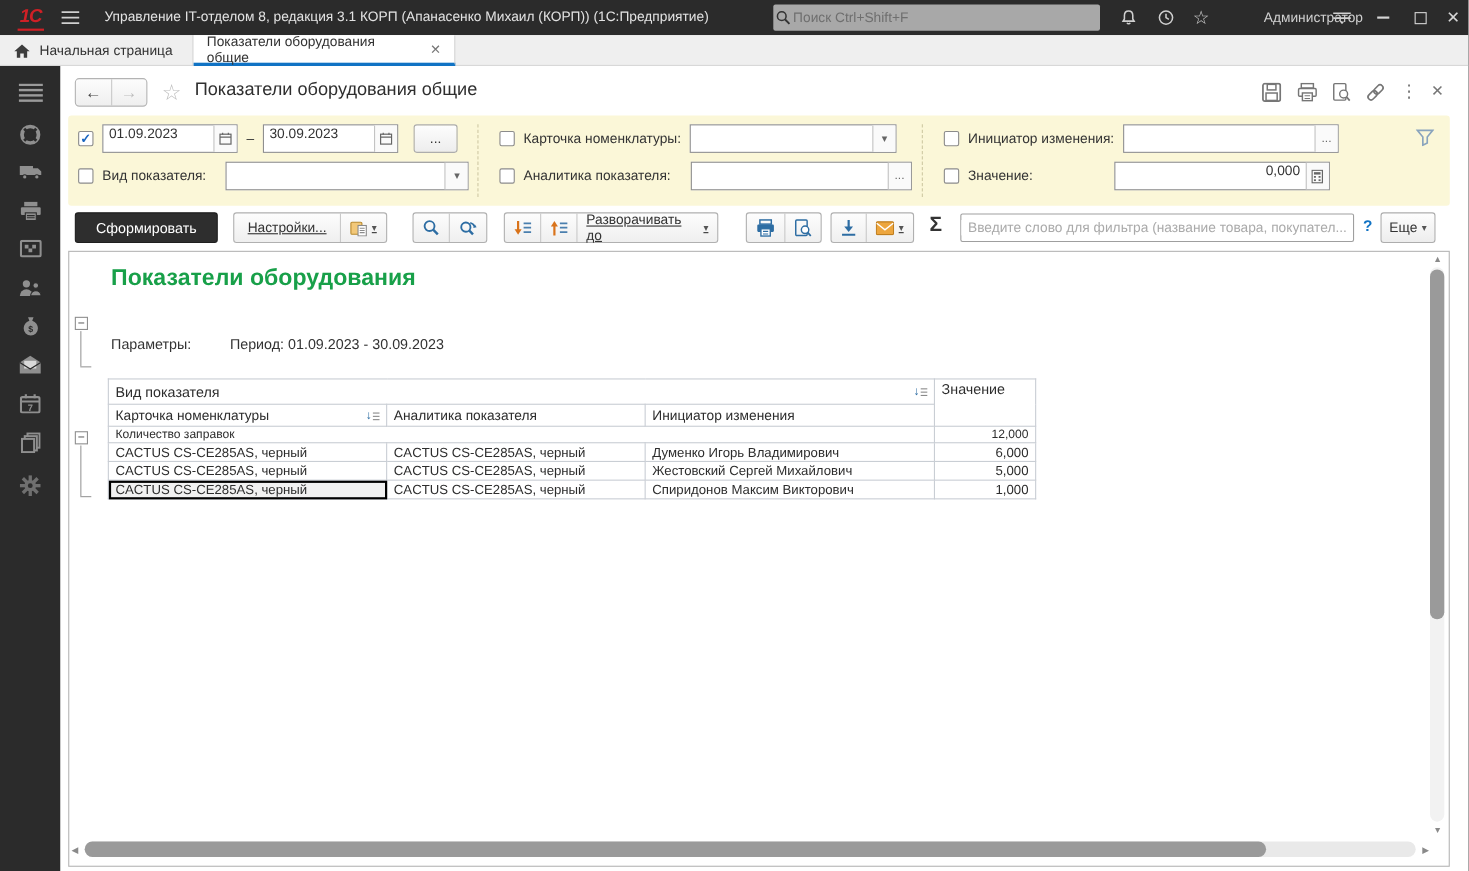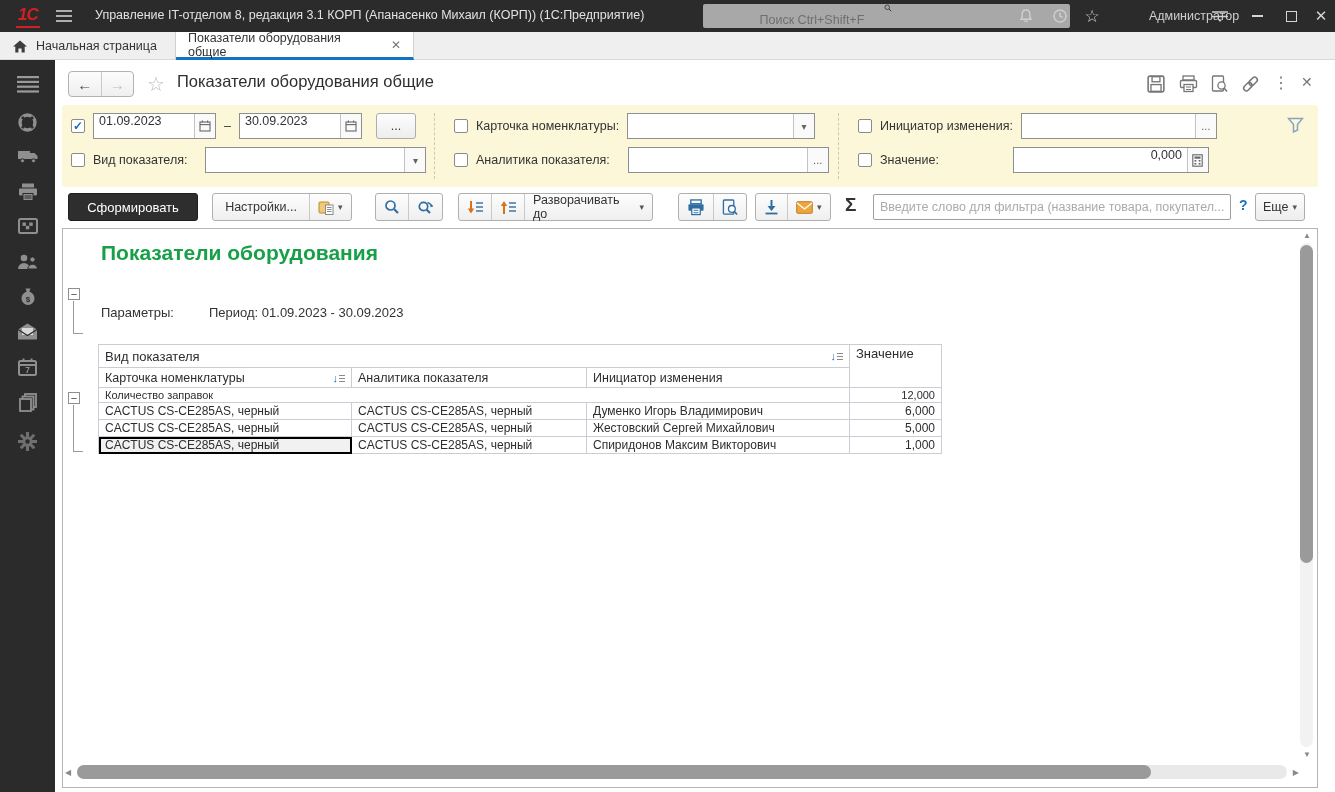--- a/index.html
+++ b/index.html
@@ -6,22 +6,22 @@
   *{box-sizing:border-box;}
   .window{position:relative;width:1335px;height:792px;background:#fff;overflow:hidden;
           font-family:"Liberation Sans",sans-serif;color:#333;font-size:12.5px;}
   .abs{position:absolute;}
 
   
   .titlebar{position:absolute;left:0;top:0;width:1335px;height:32px;background:#2b2b2b;color:#dcdcdc;}
   .logo1c{position:absolute;left:16px;top:5px;font-size:17px;font-weight:bold;font-style:italic;
           color:#cf2026;border-bottom:2px solid #cf2026;padding:0 2px 1px 2px;letter-spacing:-1px;}
   .tb-title{position:absolute;left:95px;top:8px;font-size:12.5px;color:#e2e2e2;white-space:nowrap;}
-  .tb-search{position:absolute;left:703px;top:4px;width:367px;height:24px;background:#a8a8a8;border-radius:2px;
-             display:flex;align-items:center;padding-left:2px;flex-direction:column;}
+  .tb-search{position:absolute;left:703px;top:4px;width:297px;height:24px;background:#a8a8a8;border-radius:2px;
+             display:flex;align-items:center;padding-left:2px;}
   .tb-search input{border:none;background:transparent;outline:none;font-family:"Liberation Sans",sans-serif;
              font-size:12.5px;color:#3c3c3c;width:260px;}
   .tb-search input::placeholder{color:#6f6f6f;opacity:1;}
   .tbicon{position:absolute;top:0;height:32px;display:flex;align-items:center;justify-content:center;color:#cfcfcf;}
   .glyph-star{font-size:17px;}
   .winbtn{font-size:13px;color:#d5d5d5;}
 
   
   .tabbar{position:absolute;left:0;top:32px;width:1335px;height:28px;background:#efefef;border-bottom:1px solid #d8d8d8;}
   .tab{position:absolute;top:0;height:28px;display:flex;align-items:center;gap:8px;padding:0 12px;
@@ -60,21 +60,21 @@
   .btn{height:26px;border:1px solid #adadad;border-radius:3px;background:linear-gradient(#fdfdfd,#ededed);
        display:flex;align-items:center;justify-content:center;font-size:12.5px;color:#333;padding:0 10px;}
   .flabel{white-space:nowrap;color:#333;}
   .funnel{position:absolute;right:14px;top:12px;}
 
   
   .rbtn-dark{position:absolute;left:13px;top:3px;width:130px;height:28px;background:#2e2e2e;color:#fff;
              border:1px solid #1f1f1f;border-radius:3px;display:flex;align-items:center;justify-content:center;font-size:13px;}
   .bgroup{position:absolute;top:3px;height:28px;border:1px solid #b0b0b0;border-radius:3px;
           background:linear-gradient(#fdfdfd,#efefef);display:flex;align-items:stretch;}
-  .bseg{display:flex;align-items:center;justify-content:center;padding:0 8px;}
+  .bseg{display:flex;align-items:center;justify-content:center;padding:0 8px;text-decoration:underline;}
   .bseg + .bseg{border-left:1px solid #c9c9c9;}
   .caret{font-size:9px;color:#555;margin-left:4px;}
   .sigma{position:absolute;left:790px;top:4px;font-size:19px;font-weight:bold;color:#333;}
   .qfilter{position:absolute;left:818px;top:4px;width:358px;height:26px;border:1px solid #9f9f9f;border-radius:2px;
            background:#fff;display:flex;align-items:center;}
   .qfilter input{border:none;outline:none;width:100%;font-family:"Liberation Sans",sans-serif;font-size:12.5px;padding:0 6px;}
   .qfilter input::placeholder{color:#aaa;opacity:1;}
   .helpq{position:absolute;left:1184px;top:7px;color:#1173c4;font-size:14px;font-weight:bold;}
   .morebtn{position:absolute;left:1200px;top:3px;width:50px;height:28px;}
 

